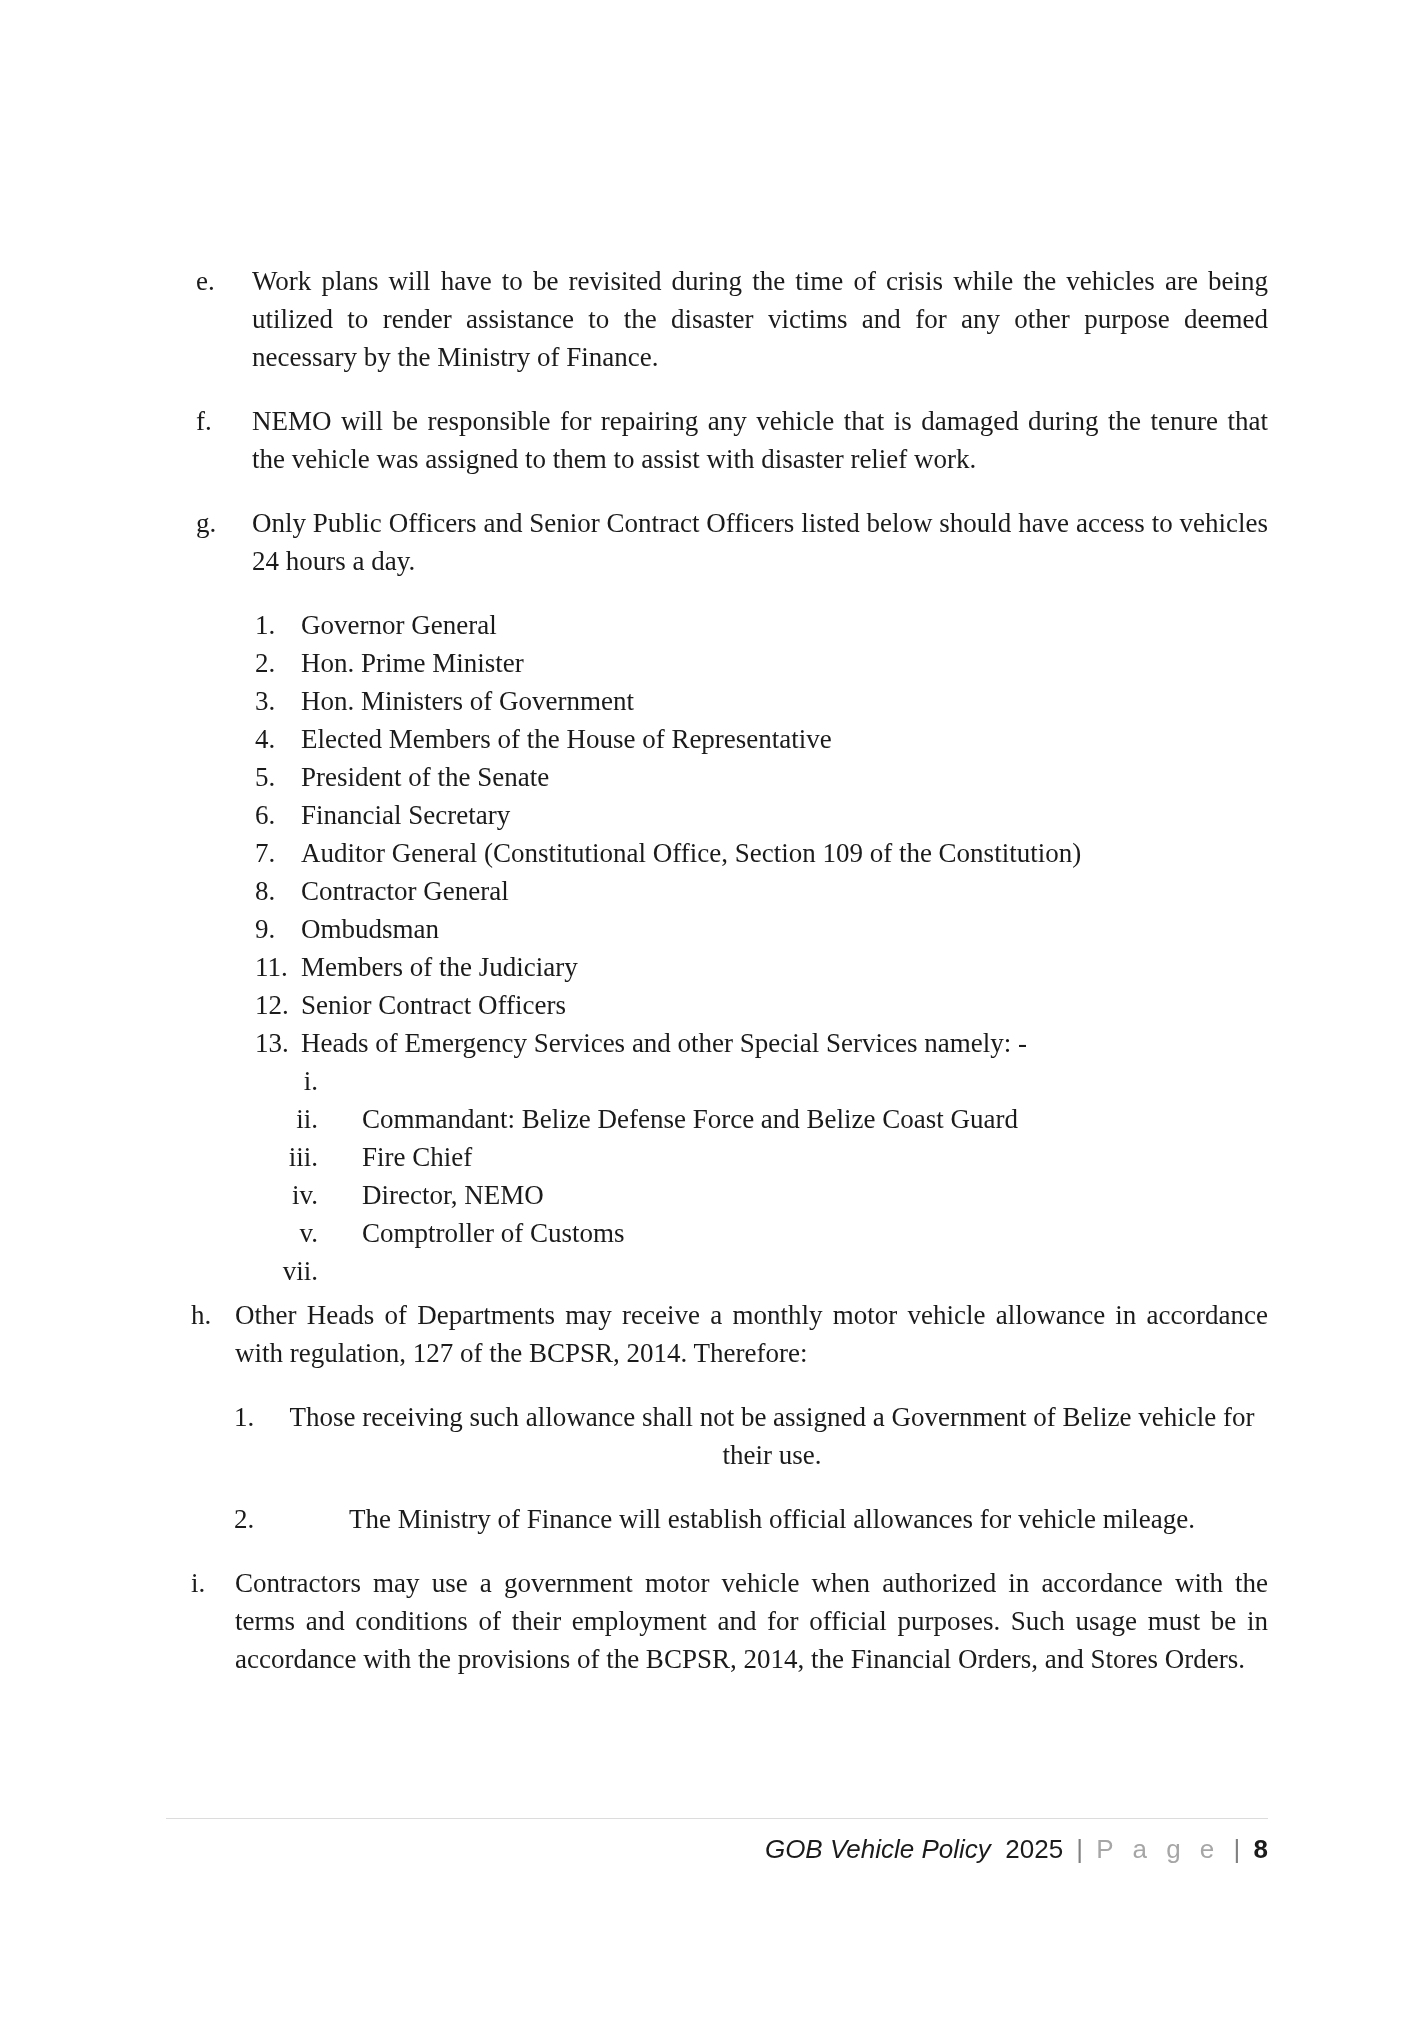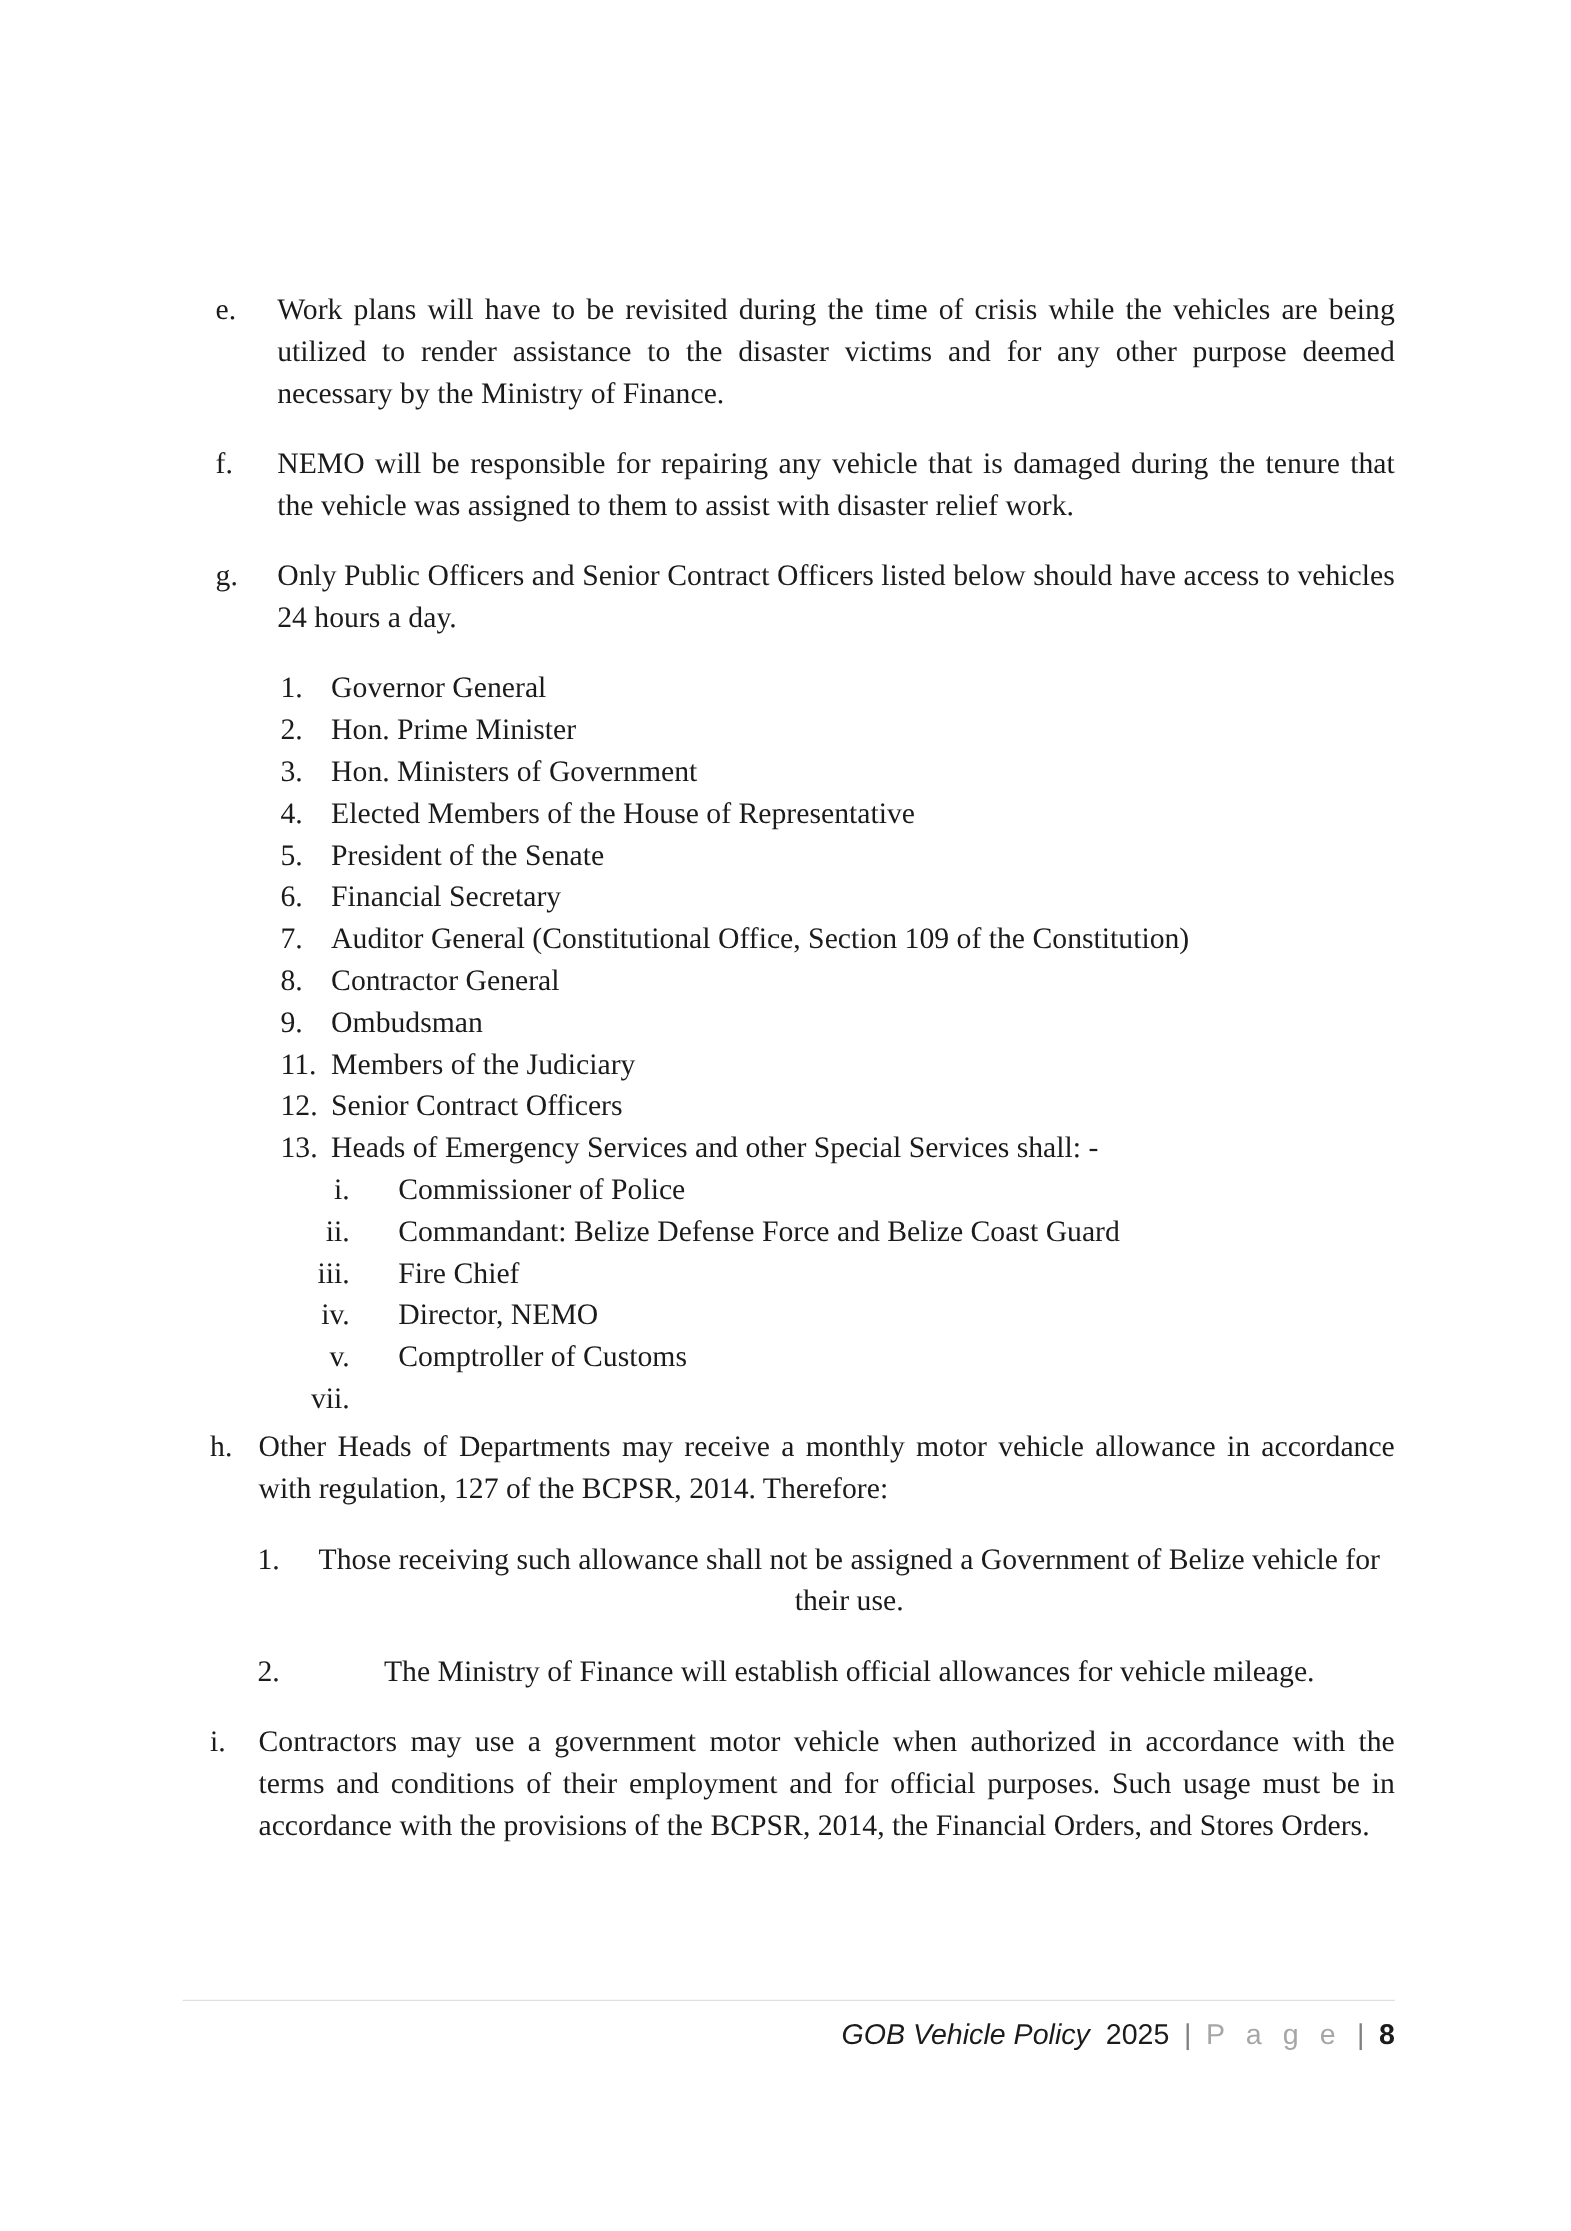--- a/index.html
+++ b/index.html
@@ -151,28 +151,27 @@
       <div class="li">
         <span class="num">11.</span>
         <span class="litext">Members of the Judiciary</span>
       </div>
       <div class="li">
         <span class="num">12.</span>
         <span class="litext">Senior Contract Officers</span>
       </div>
       <div class="li">
         <span class="num">13.</span>
-        <span class="litext">Heads of Emergency Services and other Special Services shall: -</span>
+        <span class="litext">Heads of Emergency Services and other Special Services namely: -</span>
       </div>
     </div>
 
     <div class="romanlist">
       <div class="sli">
         <span class="rnum">i.</span>
-        <span class="stext">Commissioner of Police</span>
       </div>
       <div class="sli">
         <span class="rnum">ii.</span>
         <span class="stext">Commandant: Belize Defense Force and Belize Coast Guard</span>
       </div>
       <div class="sli">
         <span class="rnum">iii.</span>
         <span class="stext">Fire Chief</span>
       </div>
       <div class="sli">

